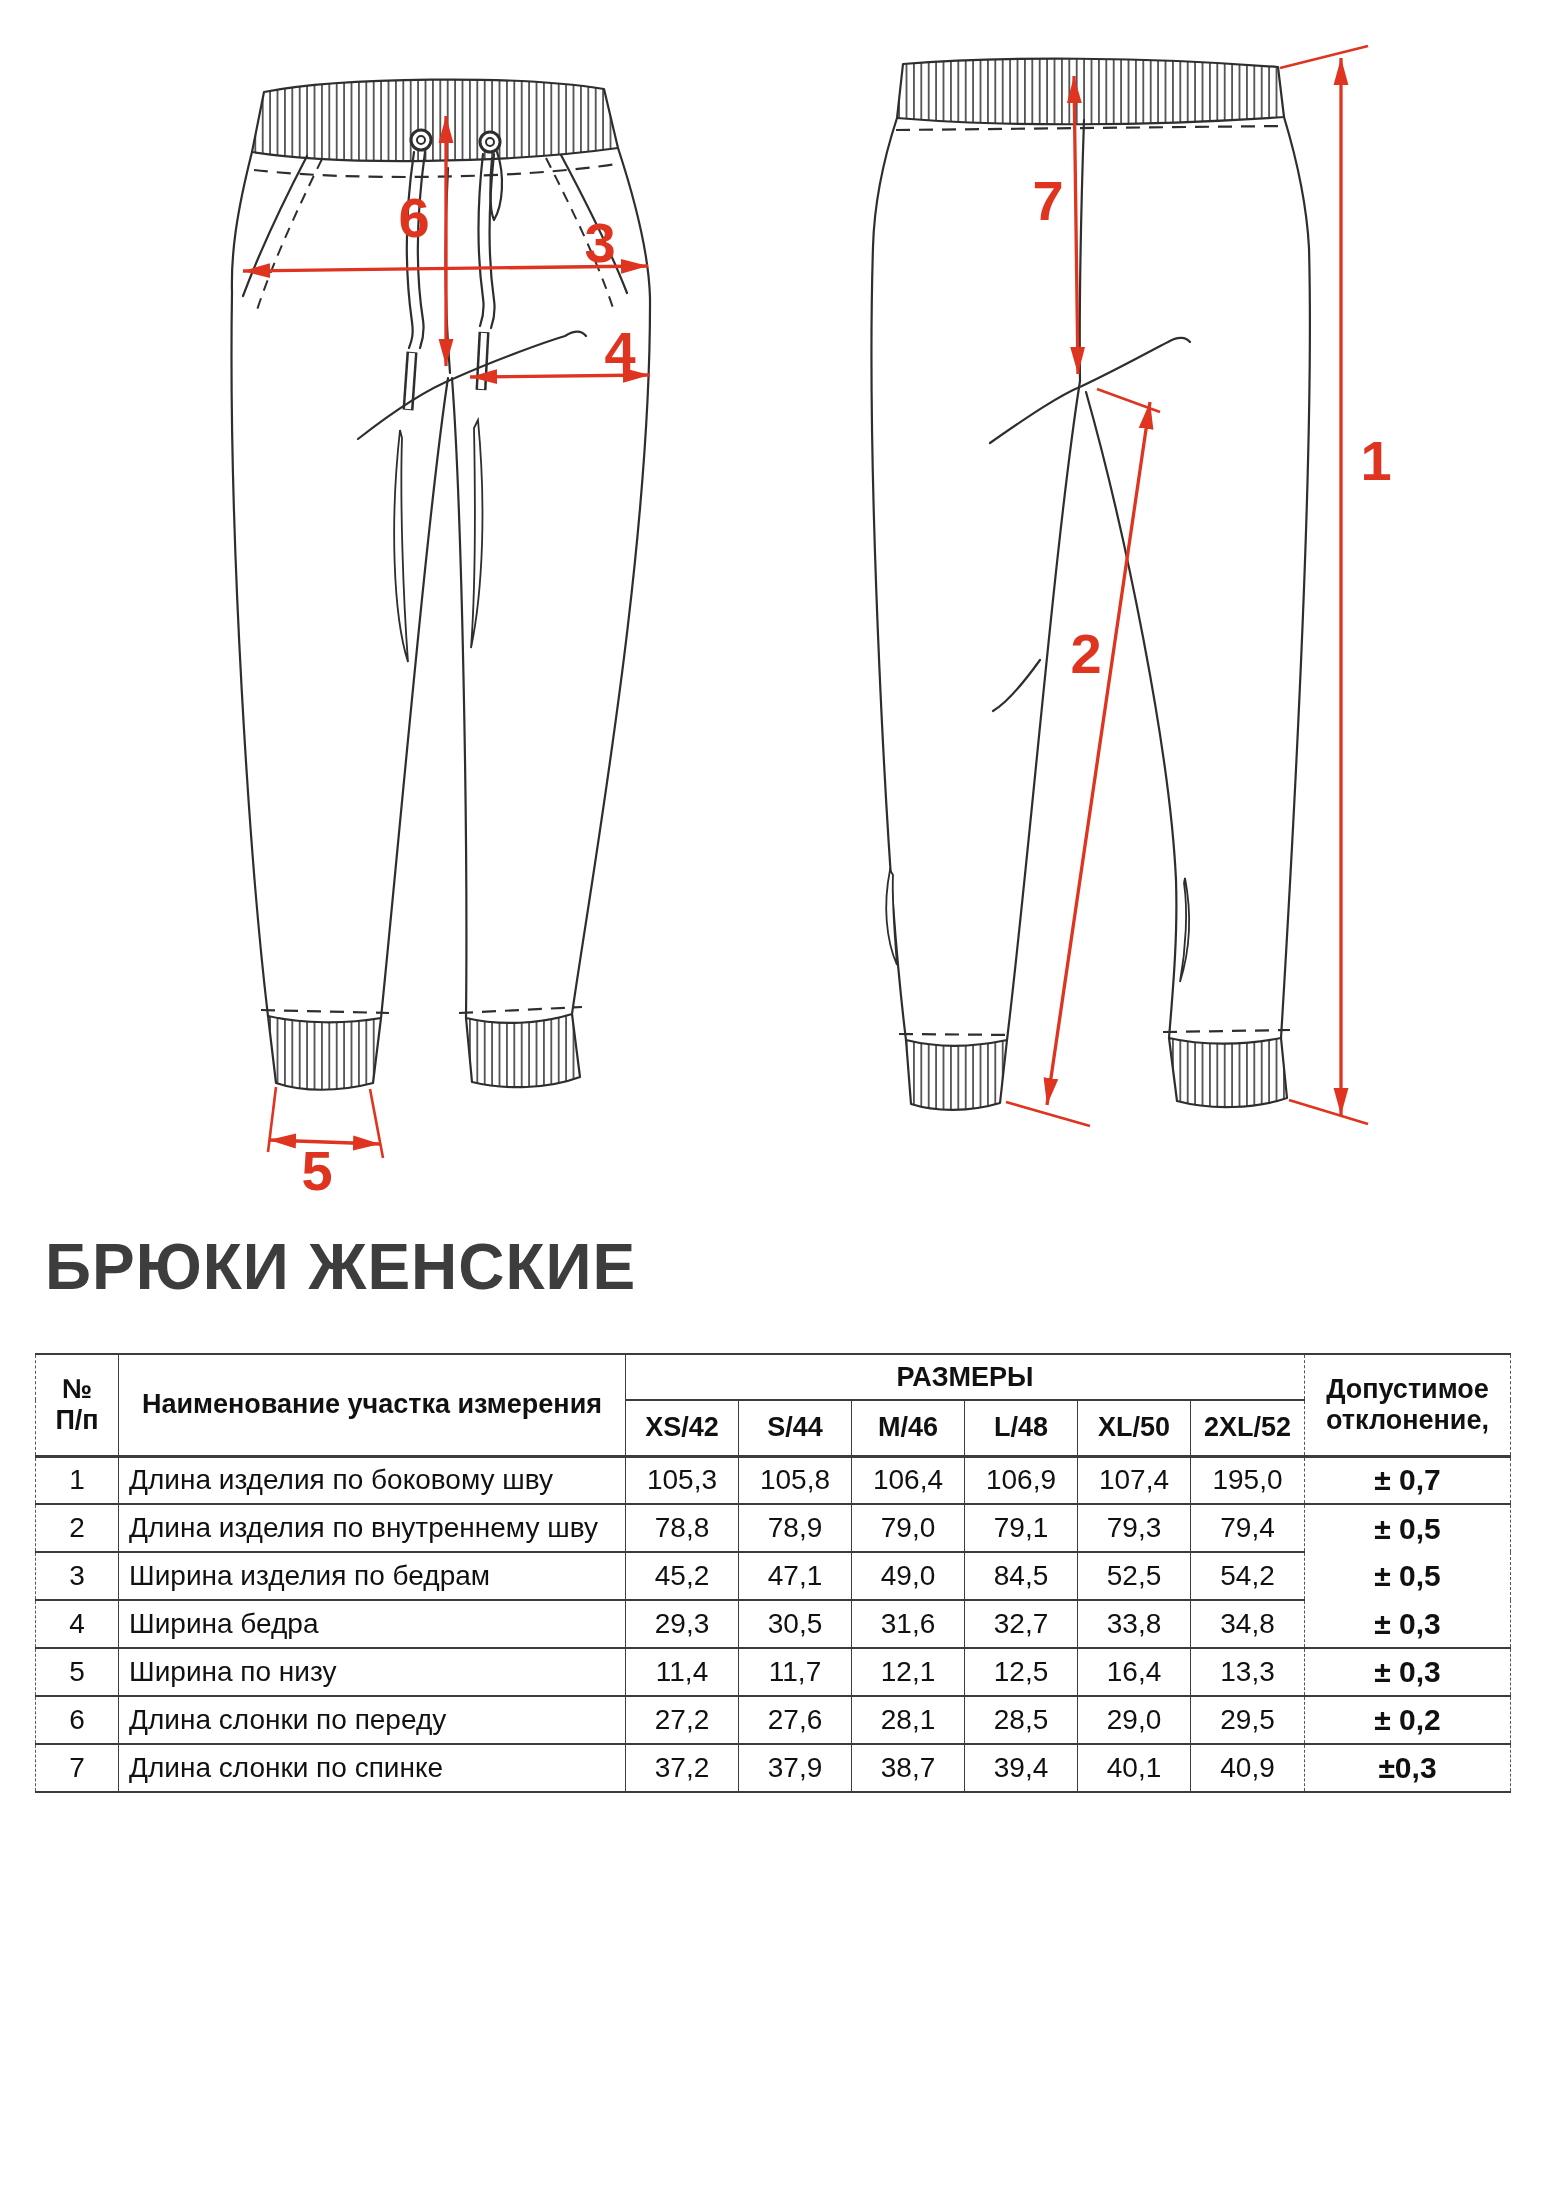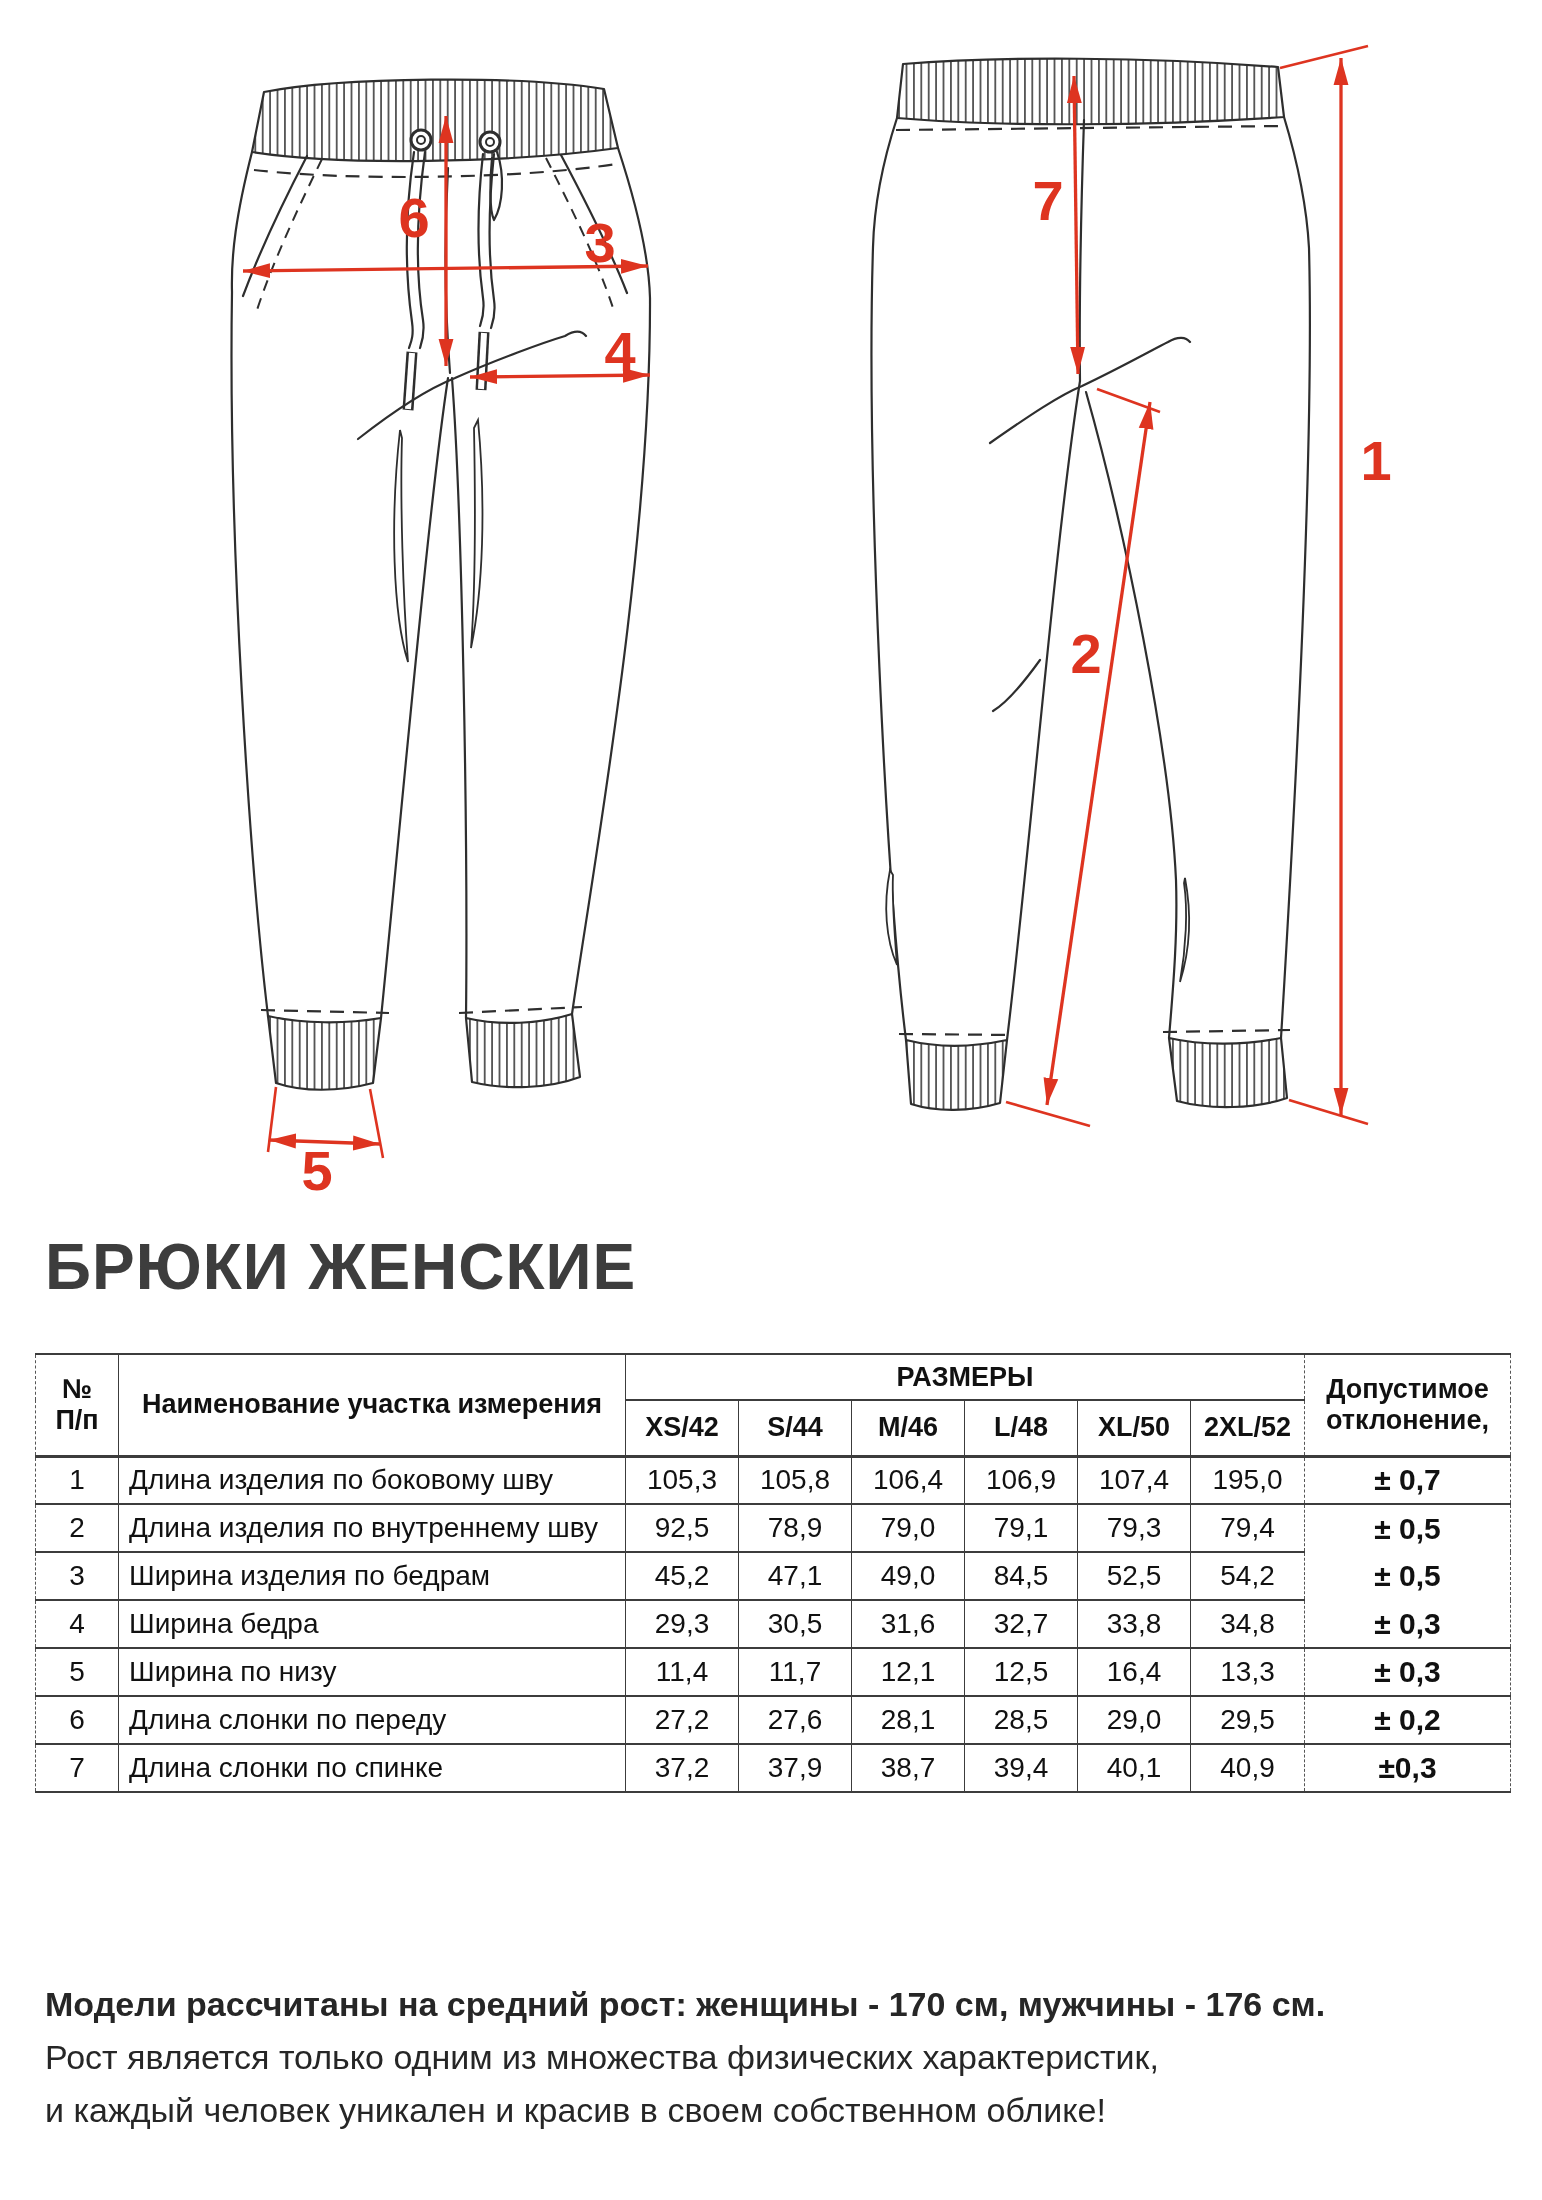--- a/index.html
+++ b/index.html
@@ -209,21 +209,21 @@
         <td>105,8</td>
         <td>106,4</td>
         <td>106,9</td>
         <td>107,4</td>
         <td class="col-s6">195,0</td>
         <td class="dev col-dev">± 0,7</td>
       </tr>
       <tr>
         <td class="col-first">2</td>
         <td class="nm">Длина изделия по внутреннему шву</td>
-        <td>92,5</td>
+        <td>78,8</td>
         <td>78,9</td>
         <td>79,0</td>
         <td>79,1</td>
         <td>79,3</td>
         <td class="col-s6">79,4</td>
         <td class="dev col-dev nb">± 0,5</td>
       </tr>
       <tr>
         <td class="col-first">3</td>
         <td class="nm">Ширина изделия по бедрам</td>
@@ -275,19 +275,14 @@
         <td>37,9</td>
         <td>38,7</td>
         <td>39,4</td>
         <td>40,1</td>
         <td class="col-s6">40,9</td>
         <td class="dev col-dev">±0,3</td>
       </tr>
     </tbody>
   </table>
 
-  <div class="footer">
-    <p class="b">Модели рассчитаны на средний рост: женщины - 170 см, мужчины - 176 см.</p>
-    <p>Рост является только одним из множества физических характеристик,</p>
-    <p>и каждый человек уникален и красив в своем собственном облике!</p>
-  </div>
 
 </div>
 
 </body></html>

